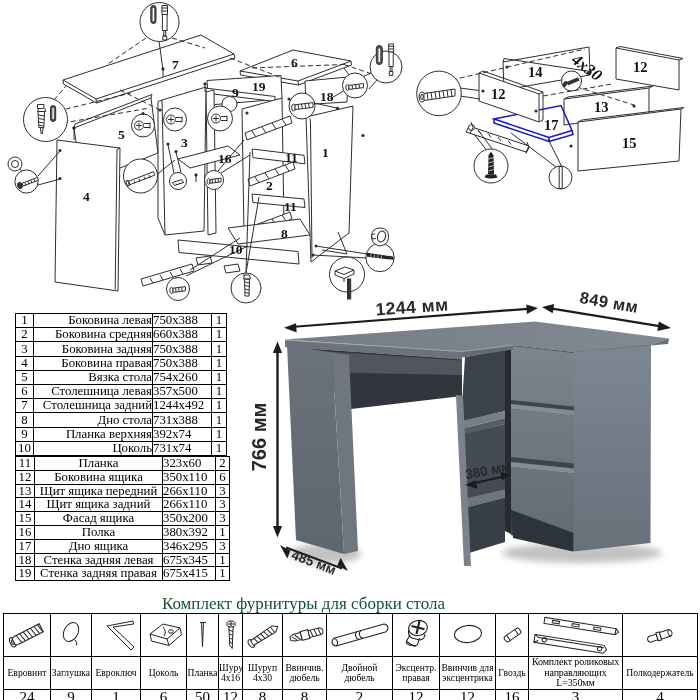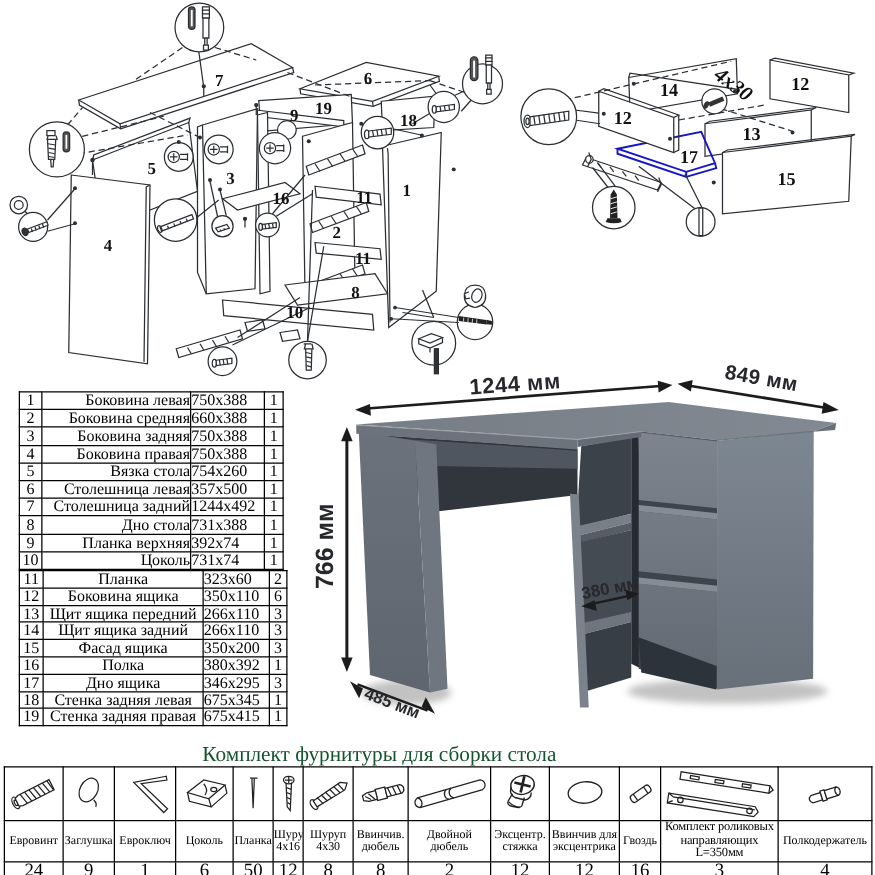--- a/index.html
+++ b/index.html
@@ -869,21 +869,21 @@
 <tr>
 <td class="lab">Евровинт</td>
 <td class="lab">Заглушка</td>
 <td class="lab">Евроключ</td>
 <td class="lab">Цоколь</td>
 <td class="lab">Планка</td>
 <td class="lab">Шуруп 4х16</td>
 <td class="lab">Шуруп 4х30</td>
 <td class="lab">Ввинчив. дюбель</td>
 <td class="lab">Двойной<br>дюбель</td>
-<td class="lab">Эксцентр. стяжка</td>
+<td class="lab">Эксцентр. правая</td>
 <td class="lab">Ввинчив для эксцентрика</td>
 <td class="lab">Гвоздь</td>
 <td class="lab" style="font-size:10px;letter-spacing:-0.15px">Комплект роликовых<br>направляющих L=350мм</td>
 <td class="lab">Полкодержатель</td>
 </tr>
 <tr>
 <td class="qty">24</td>
           <td class="qty">9</td>
           <td class="qty">1</td>
           <td class="qty">6</td>

